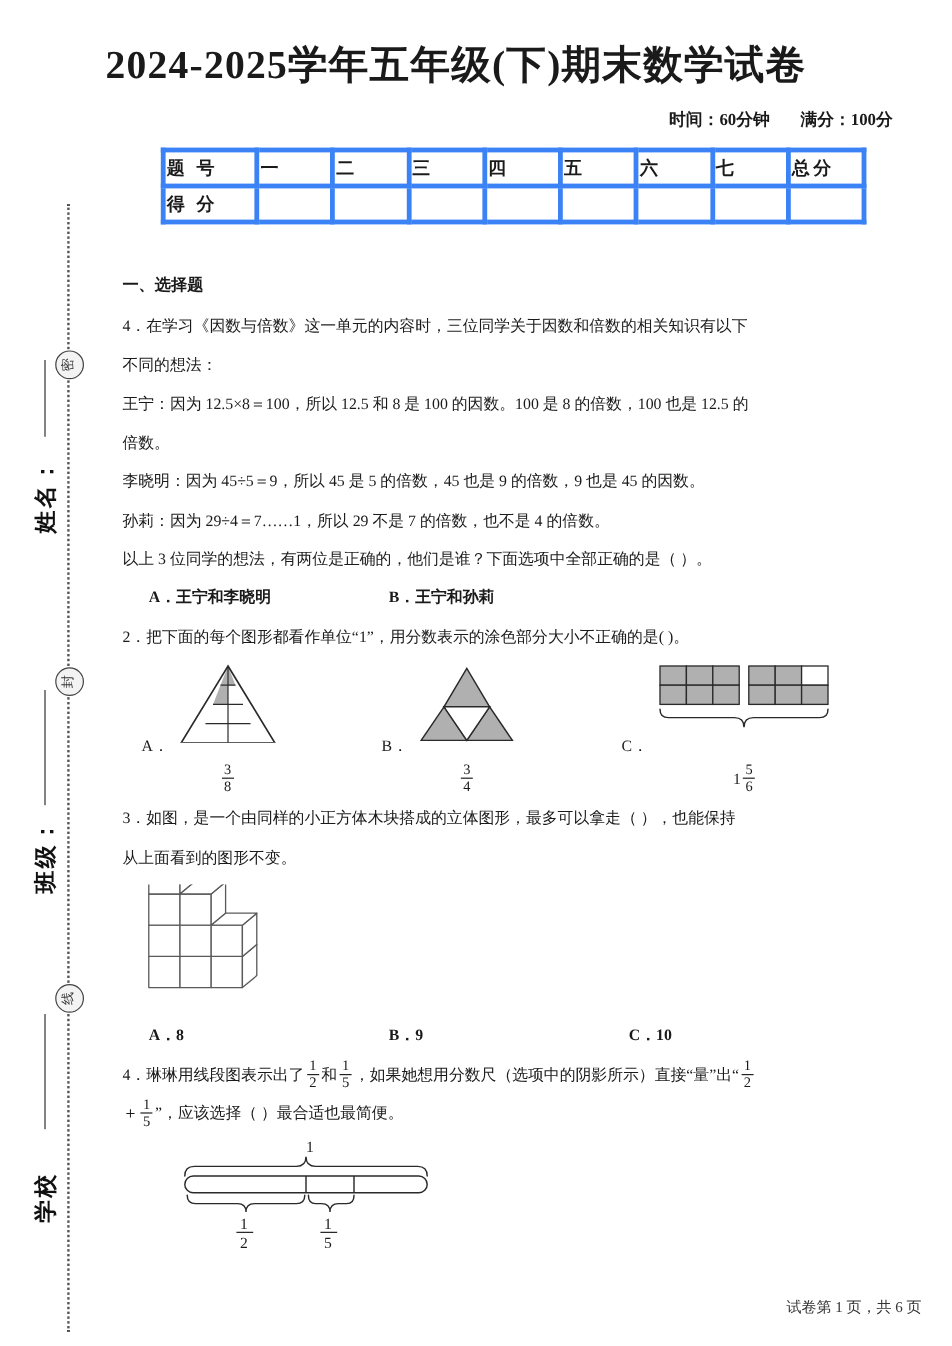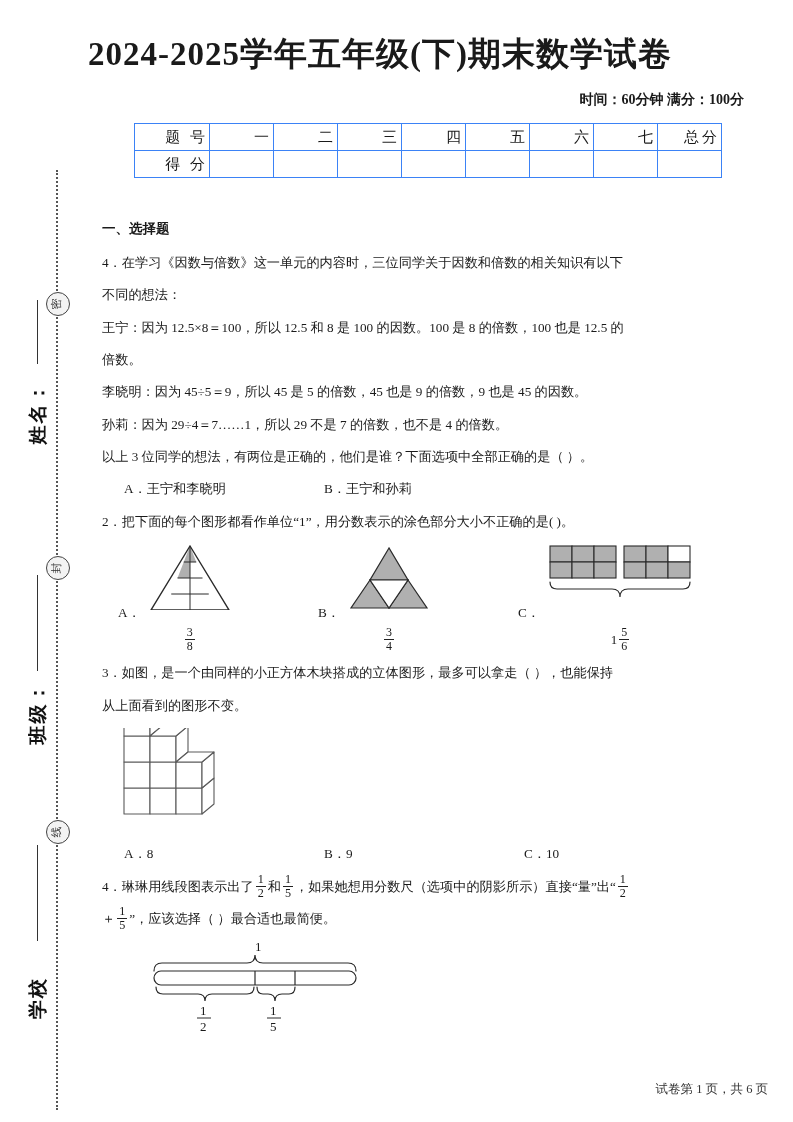--- a/index.html
+++ b/index.html
@@ -79,36 +79,36 @@
     font-family: "Liberation Serif", "DejaVu Serif", serif;
   }
 
   #exam-meta {
     margin-top: 14px;
     text-align: right;
     padding-right: 24px;
     font-size: 14px;
     font-weight: bold;
   }
-  #exam-meta .meta-item { }
+  #exam-meta .meta-item { margin-left: 22px; }
 
   
   #score-table {
     margin: 14px auto 0 auto;
     border-collapse: collapse;
     width: 588px;
     table-layout: fixed;
   }
   #score-table td {
-    border: 1px solid #3b82f6;
+    border: 4px solid #3b82f6;
     height: 24px;
-    text-align: right;
+    text-align: left;
     vertical-align: middle;
     font-size: 15px;
-    font-weight: normal;
+    font-weight: bold;
     letter-spacing: 3px;
   }
   #score-table td.rowhead { width: 72px; }
   #score-table td.blank { }
 
   
   #content {
     margin-top: 34px;
     padding-left: 14px;
     padding-right: 14px;
@@ -117,20 +117,21 @@
   }
   .section-head {
     font-weight: bold;
     font-size: 13.5px;
     margin-bottom: 2px;
   }
   .q-line { text-align: justify; }
   .opts {
     display: flex;
     padding-left: 22px;
+    font-weight: bold;
   }
   .opts .opt { width: 200px; }
 
   
   .frac {
     display: inline-block;
     vertical-align: -0.52em;
     text-align: center;
     font-size: 0.92em;
     line-height: 1.08;

